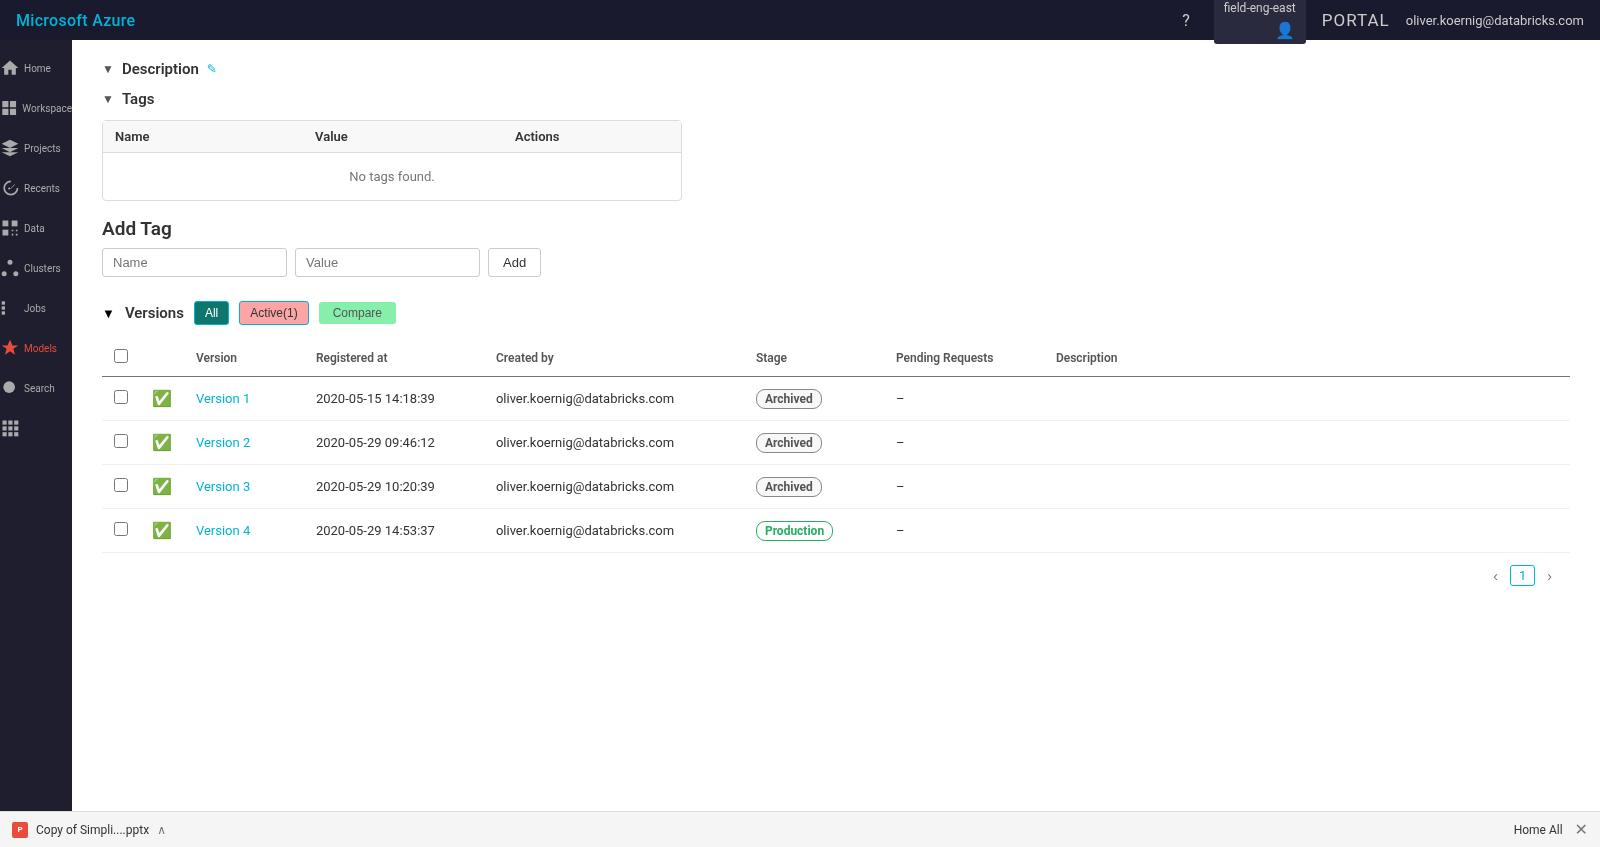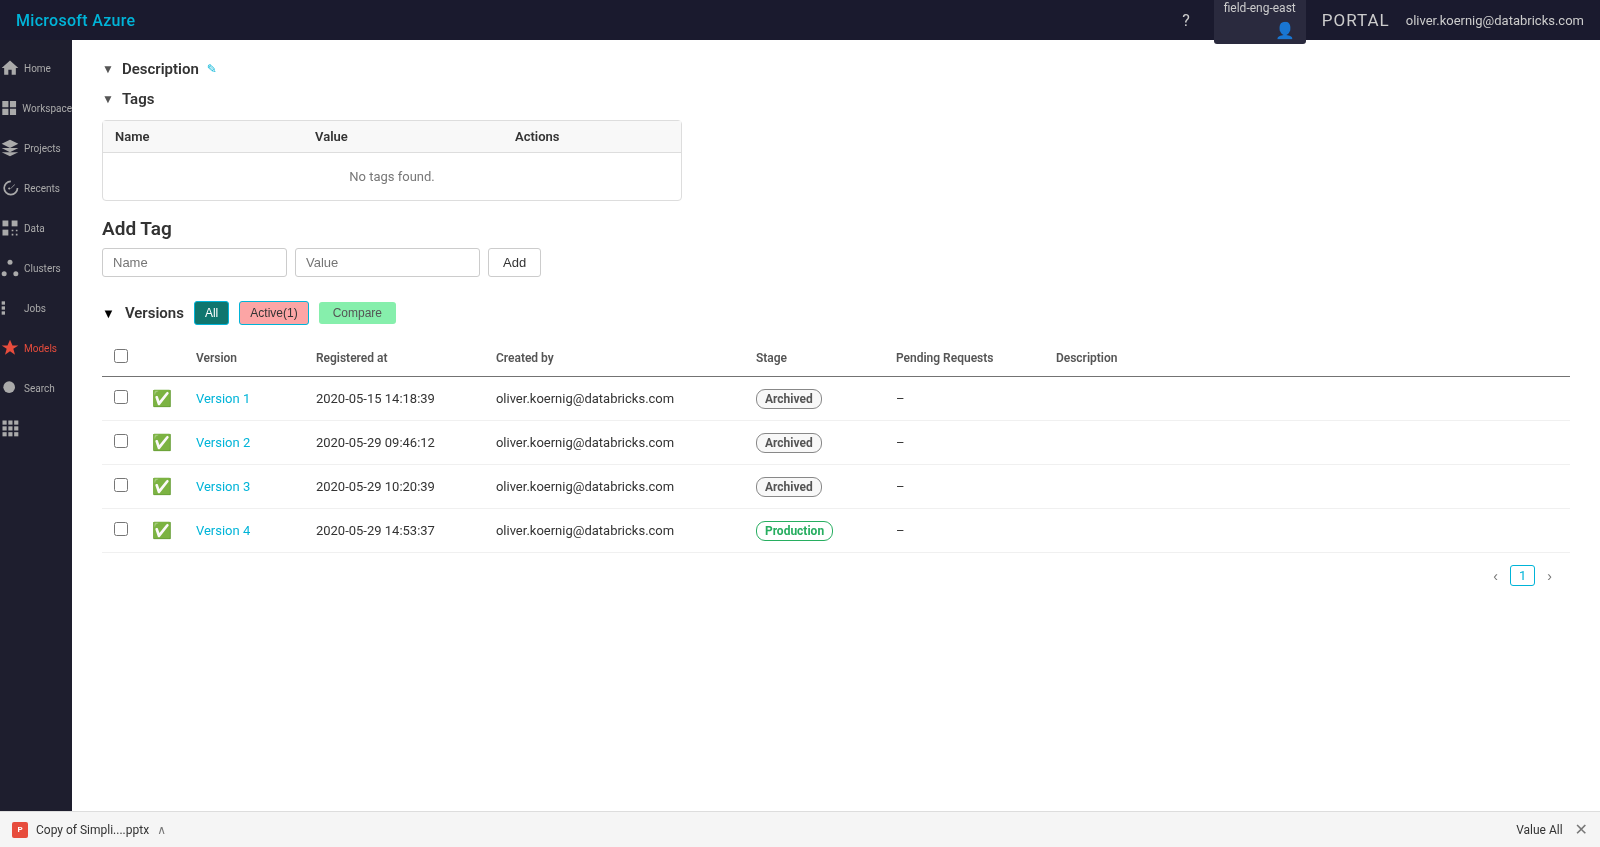--- a/index.html
+++ b/index.html
@@ -490,16 +490,16 @@
   </div>
 </div>
 
 <div class="bottombar">
   <div class="bottombar-left">
     <div class="pptx-icon">P</div>
     <span class="bottombar-filename">Copy of Simpli....pptx</span>
     <span class="bottombar-chevron">∧</span>
   </div>
   <div class="bottombar-right">
-    <span class="show-all-btn">Value All</span>
+    <span class="show-all-btn">Home All</span>
     <span class="close-btn">✕</span>
   </div>
 </div>
 
 </body></html>

